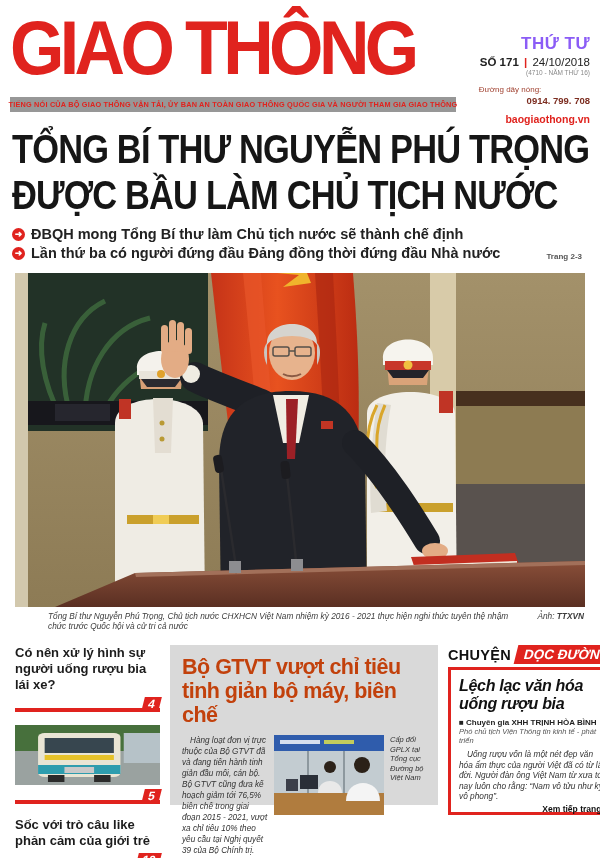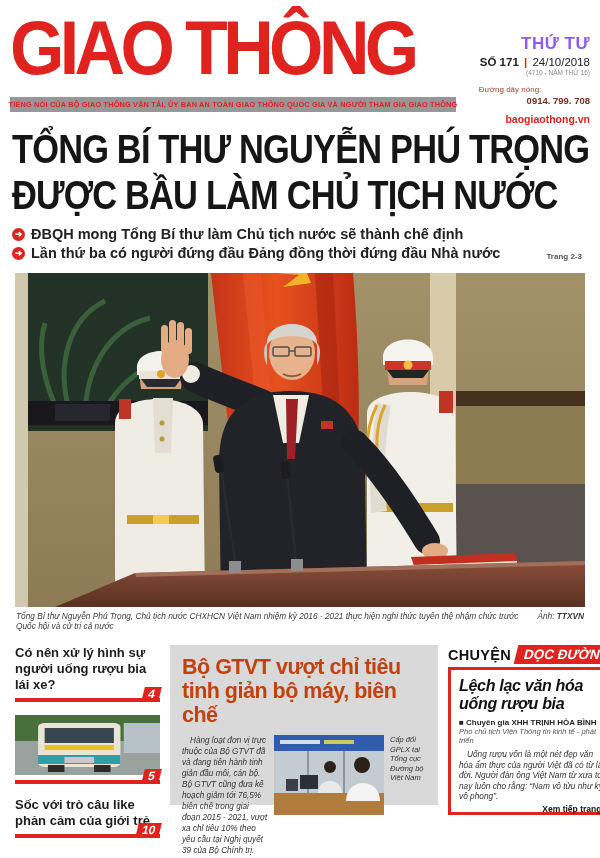--- a/index.html
+++ b/index.html
@@ -43,27 +43,27 @@
     width:13px; height:13px; border-radius:50%; background:#e0231e; color:#fff;
     font-size:9px; line-height:13px; text-align:center; font-weight:bold;
     margin-right:6px; flex:0 0 13px;
   }
   .b-txt { font-weight:bold; font-size:14.5px; color:#222; }
   .page-ref { position:absolute; right:8px; bottom:0; font-size:8px; font-weight:bold; color:#555; }
   
   .photo-wrap { margin:12px 15px 0 15px; height:334px; }
   .photo-wrap svg { display:block; width:100%; height:100%; }
   .caption-row { display:flex; justify-content:space-between; margin:4px 16px 0 16px; }
-  .caption { font-style:italic; font-size:8.3px; color:#3c3c3c; }
+  .caption { font-style:italic; font-size:8.3px; color:#3c3c3c;margin-left:32px; }
   .credit { font-style:italic; font-size:8.3px; color:#3c3c3c; white-space:nowrap; margin-left:10px; }
   .credit b { font-weight:bold; }
   
   .bottom { display:flex; margin:14px 10px 0 15px; gap:10px; }
   .col-left { width:145px; flex:0 0 145px; }
-  .teaser { position:relative; border-bottom:4px solid #e0231e; padding-bottom:5px; margin-bottom:13px; }
+  .teaser { position:relative; border-bottom:4px solid #e0231e; padding-bottom:15px; margin-bottom:13px; }
   .teaser-title { font-weight:bold; font-size:13px; line-height:16px; color:#1c1c1c; }
   .badge {
     position:absolute; right:0; bottom:-4px; background:#e0231e; color:#fff;
     font-weight:bold; font-size:12px; line-height:15px; padding:0 5px;
     transform:skewX(-14deg);
   }
   .teaser-flex { display:flex; gap:4px; }
   .teaser-flex .teaser-title { width:52px; flex:0 0 52px; font-size:12.5px; }
   .mini-photo { position:relative; width:88px; height:60px; flex:1; }
   .mini-photo svg { display:block; width:100%; height:100%; }

